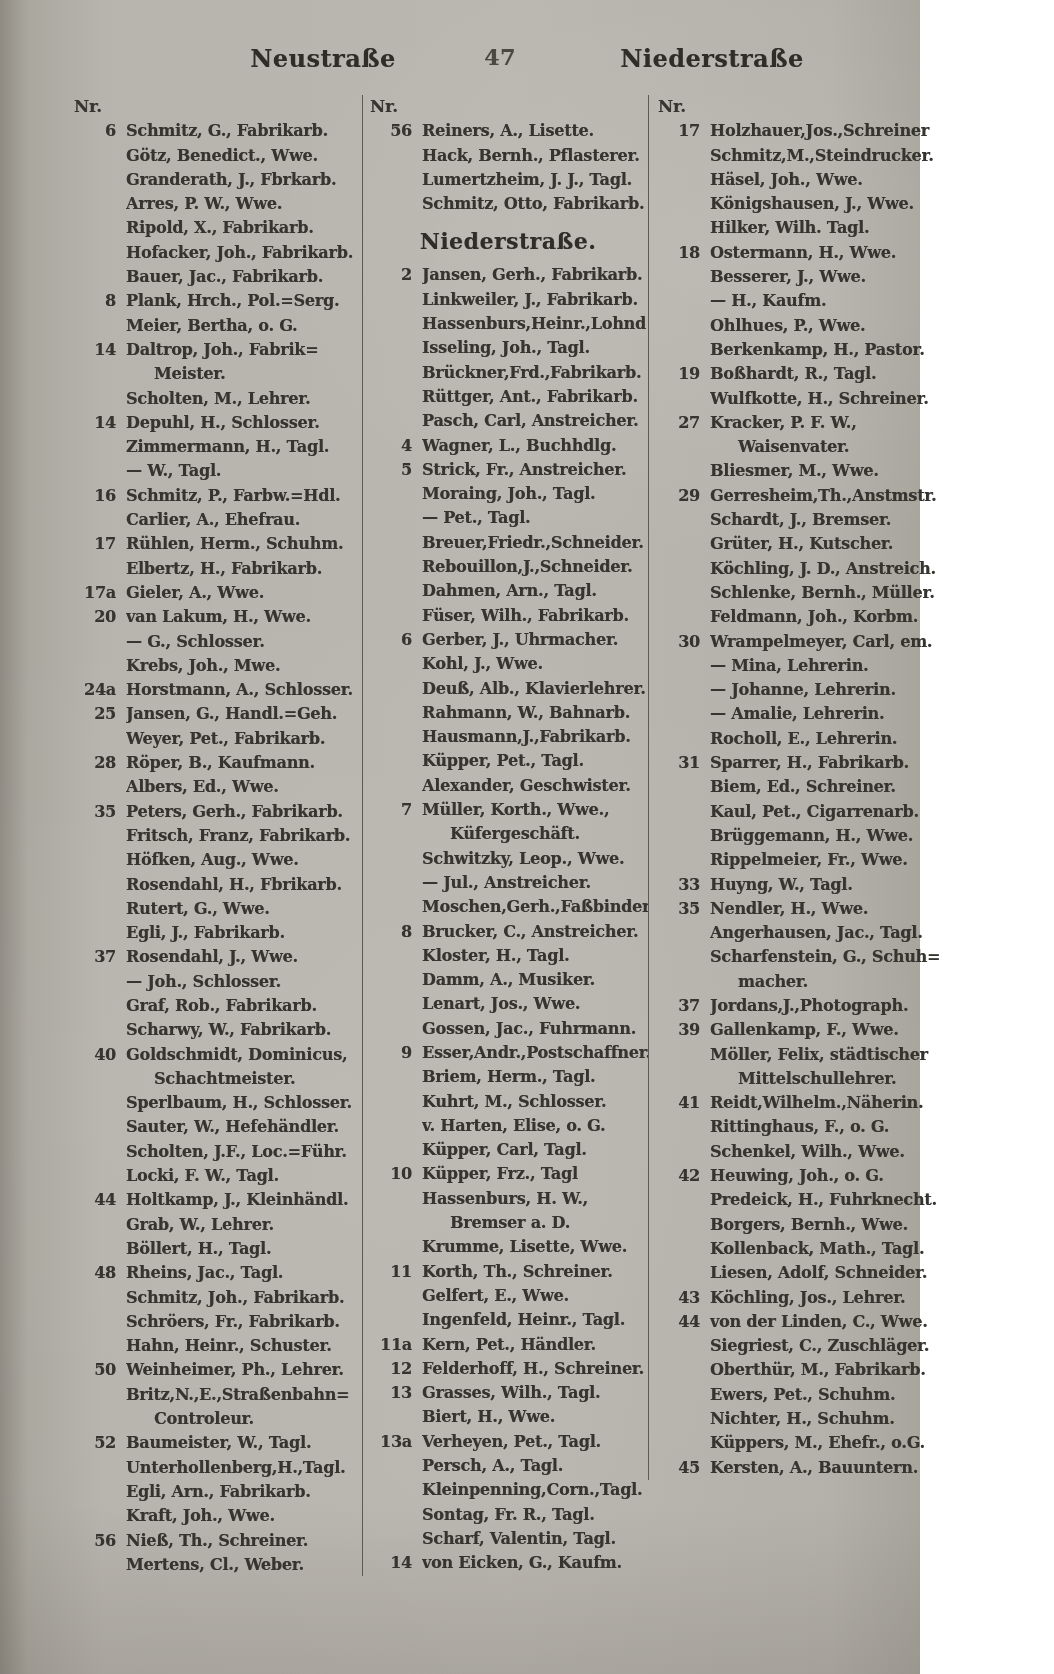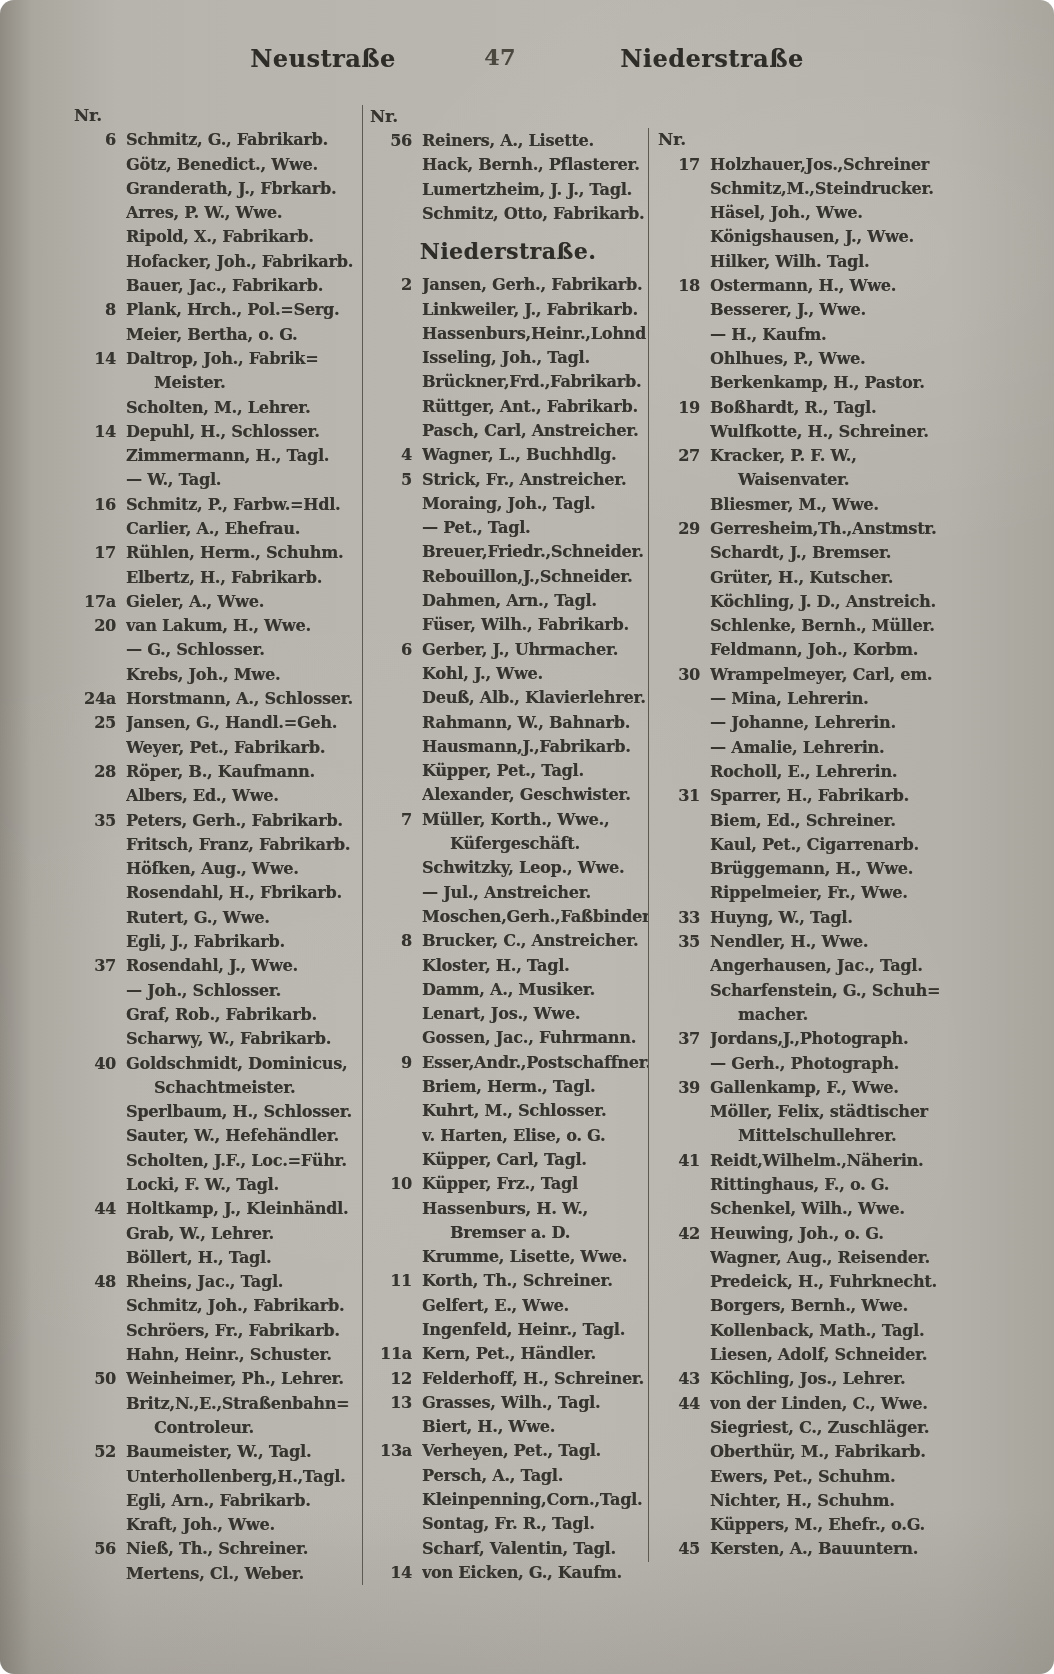--- a/index.html
+++ b/index.html
@@ -2,40 +2,39 @@
 <html><head>
 <meta charset="utf-8">
 <style>
   html,body{margin:0;padding:0;}
   body{
     width:1054px;height:1674px;
     font-family:"DejaVu Serif","Liberation Serif",serif;
     overflow:hidden;
   }
   .page{
-    position:relative;width:1054px;height:1674px;
+    position:relative;width:920px;height:1674px;
     background:
       radial-gradient(ellipse 700px 450px at 80% 15%, rgba(255,255,255,0.09), transparent 70%),
       radial-gradient(ellipse 900px 700px at 35% 65%, rgba(255,255,255,0.05), transparent 75%),
       linear-gradient(180deg, rgba(0,0,0,0) 90%, rgba(70,65,58,0.14) 100%),
       linear-gradient(90deg, #8f8b83 0%, #aaa79f 3%, #b7b4ad 11%, #bab7b0 55%, #b4b1aa 90%, #a8a59d 100%);
-    border-radius: 14px;
   }
   .h-left,.h-num,.h-right{
     position:absolute;top:44px;transform:translateX(-50%);
     font-size:24px;font-weight:bold;color:#2f2d28;
     text-shadow:0.4px 0.4px 0.5px rgba(40,38,33,0.45);
     letter-spacing:0.5px;
   }
   .h-left{left:323px;}
   .h-num{left:500px;font-size:22px;color:#4a483f;}
   .h-right{left:712px;}
   .content{
     position:absolute;top:95px;left:72px;
-    display:flex;align-items:center;height:1500px;
+    display:flex;align-items:flex-start;height:1500px;
   }
   .col{box-sizing:border-box;color:#36342e;font-weight:bold;}
   .col1{width:290px;}
   .col2{width:286px;border-left:1px solid #5d5a52;padding-left:5px;}
   .col3{width:320px;border-left:1px solid #5d5a52;padding-left:7px;}
   .nr-label{
     font-size:16.5px;line-height:24.3px;padding-left:2px;
     text-shadow:0.3px 0.3px 0.4px rgba(40,38,33,0.5);
   }
   .row{display:flex;line-height:24.3px;font-size:16px;letter-spacing:-0.2px;}
@@ -687,24 +686,20 @@
         </div>
         <div class="row cont">
           <span class="num"></span>
           <span class="txt">macher.</span>
         </div>
         <div class="row">
           <span class="num">37</span>
           <span class="txt">Jordans,J.,Photograph.</span>
         </div>
         <div class="row">
-          <span class="num"></span>
-          <span class="txt">— Gerh., Photograph.</span>
-        </div>
-        <div class="row">
           <span class="num">39</span>
           <span class="txt">Gallenkamp, F., Wwe.</span>
         </div>
         <div class="row">
           <span class="num"></span>
           <span class="txt">Möller, Felix, städtischer</span>
         </div>
         <div class="row cont">
           <span class="num"></span>
           <span class="txt">Mittelschullehrer.</span>
@@ -717,24 +712,20 @@
           <span class="num"></span>
           <span class="txt">Rittinghaus, F., o. G.</span>
         </div>
         <div class="row">
           <span class="num"></span>
           <span class="txt">Schenkel, Wilh., Wwe.</span>
         </div>
         <div class="row">
           <span class="num">42</span>
           <span class="txt">Heuwing, Joh., o. G.</span>
-        </div>
-        <div class="row">
-          <span class="num"></span>
-          <span class="txt">Wagner, Aug., Reisender.</span>
         </div>
         <div class="row">
           <span class="num"></span>
           <span class="txt">Predeick, H., Fuhrknecht.</span>
         </div>
         <div class="row">
           <span class="num"></span>
           <span class="txt">Borgers, Bernh., Wwe.</span>
         </div>
         <div class="row">

